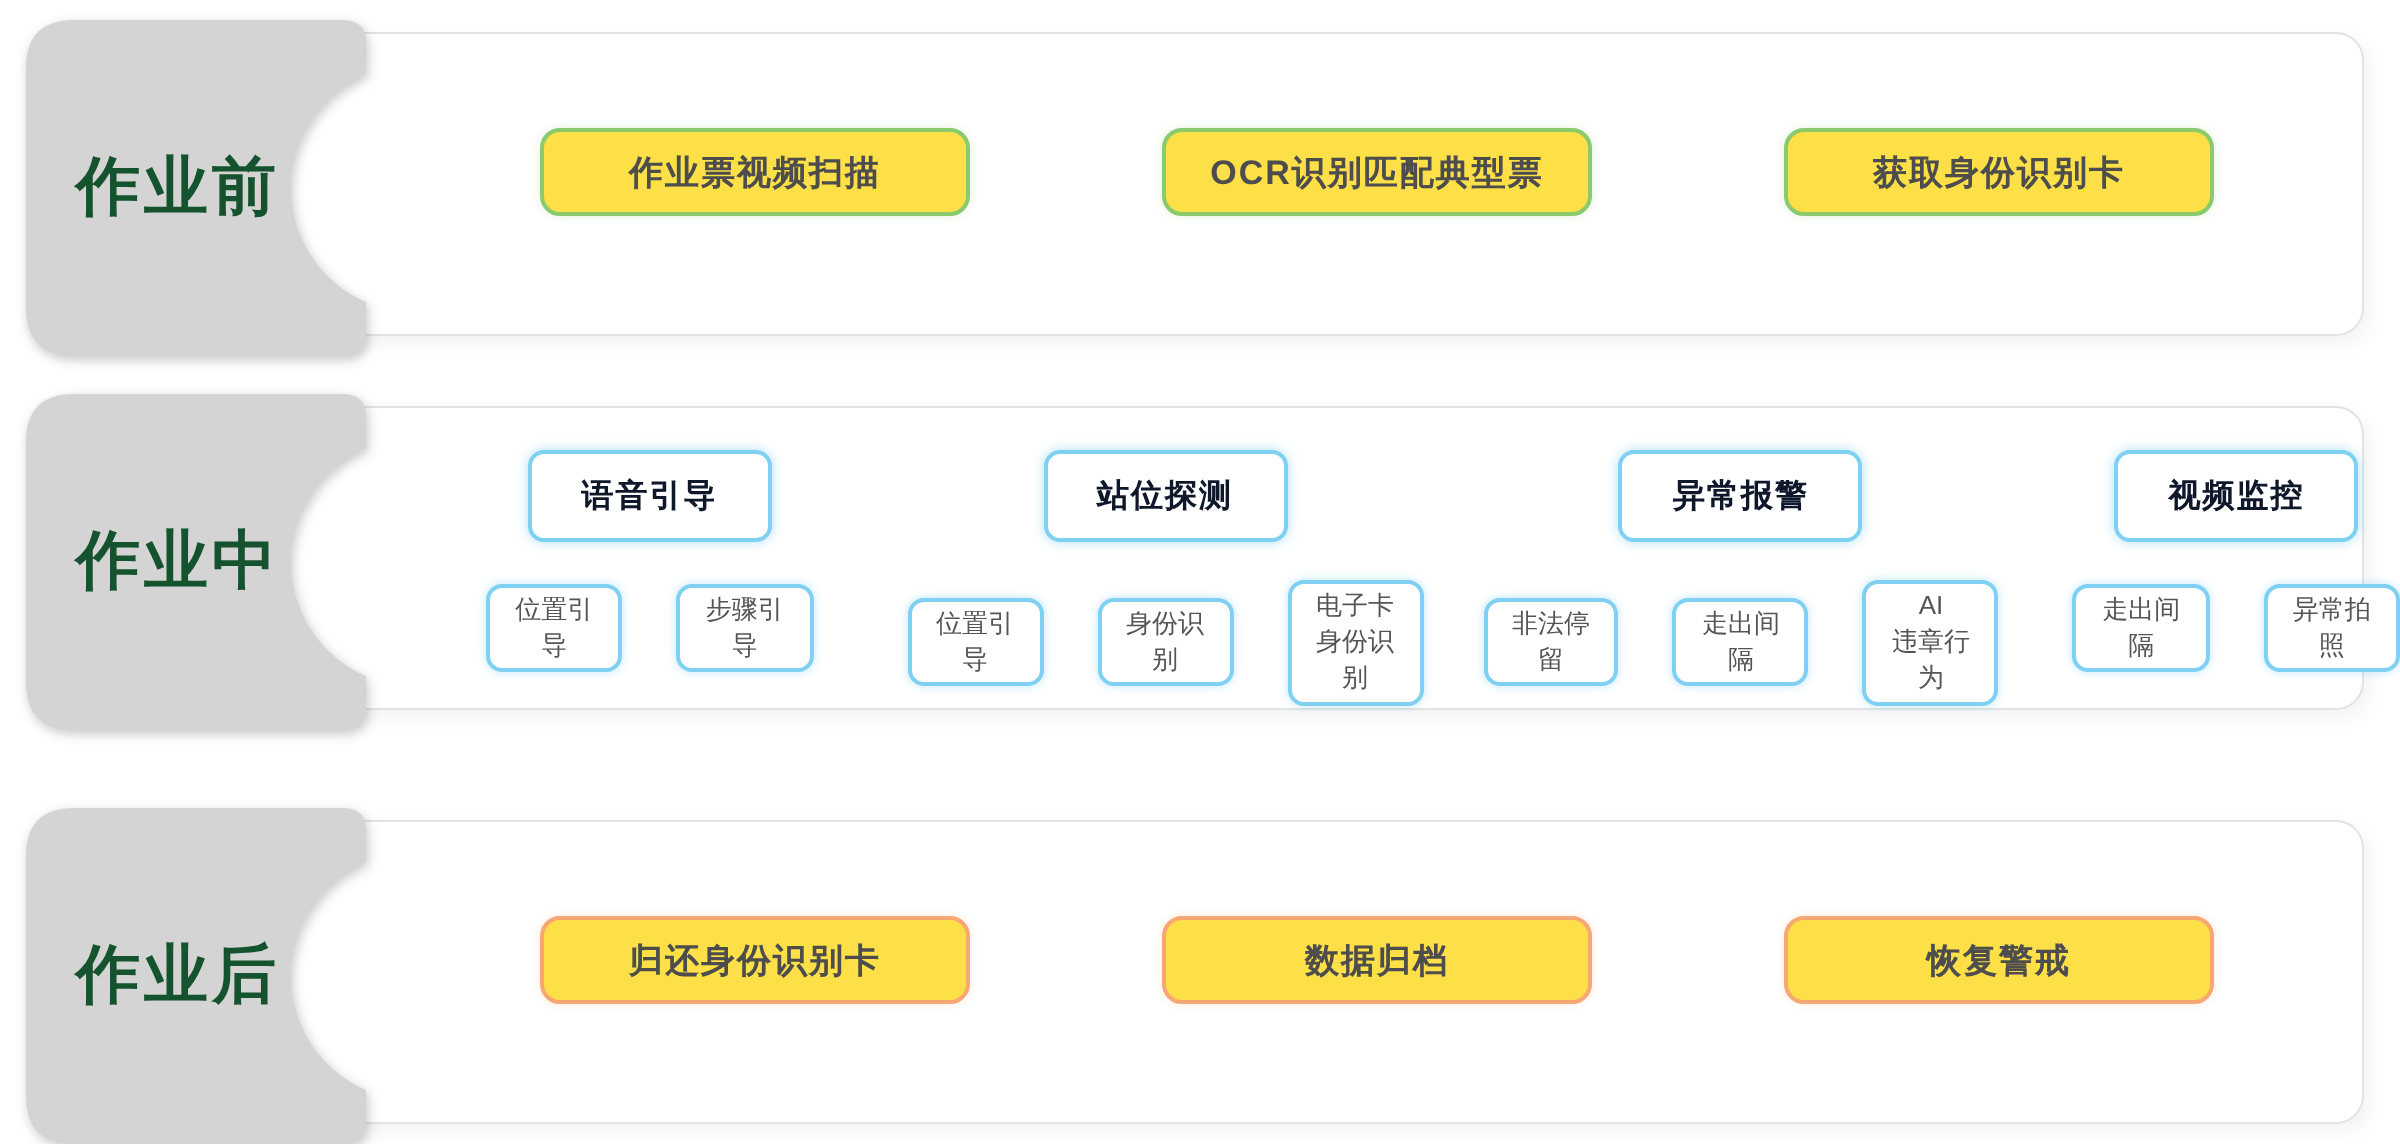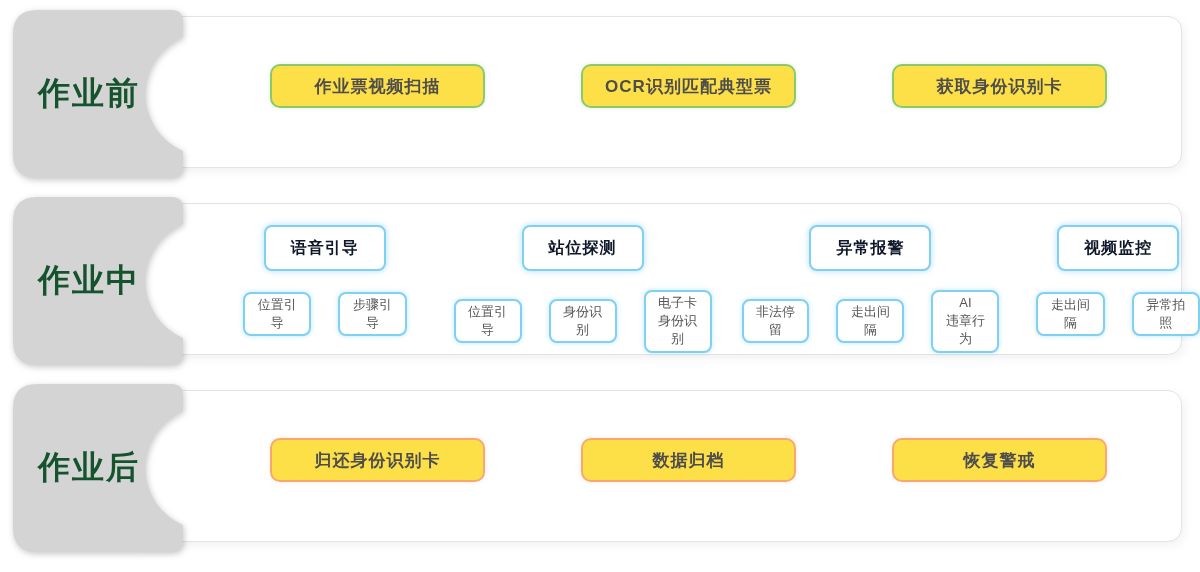--- a/index.html
+++ b/index.html
@@ -16,21 +16,21 @@
     overflow: hidden;
   }
   .row {
     position: absolute;
     left: 0;
     width: 1200px;
     height: 168px;
   }
   .row-before { top: 10px; }
   .row-during { top: 197px; }
-  .row-after  { top: 384px; }
+  .row-after  { top: 404px; }
 
   .panel {
     position: absolute;
     left: 120px;
     top: 6px;
     width: 1060px;
     height: 150px;
     background: #ffffff;
     border: 1px solid #e3e3e3;
     border-radius: 14px;

